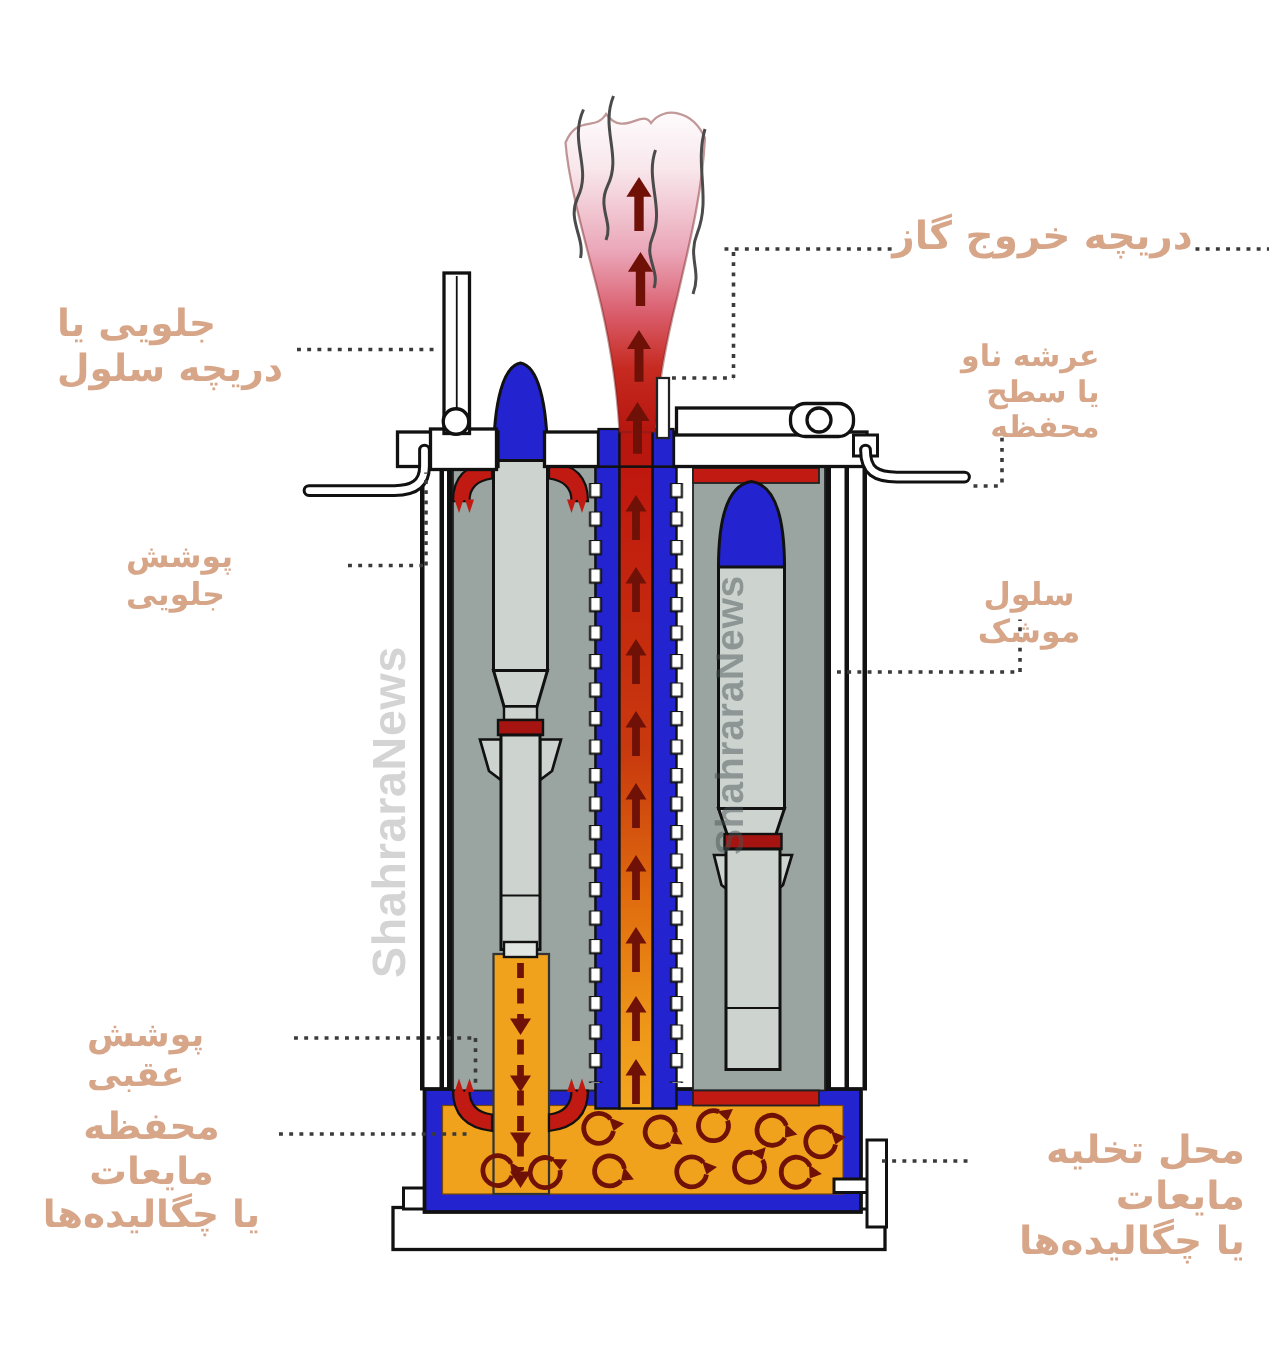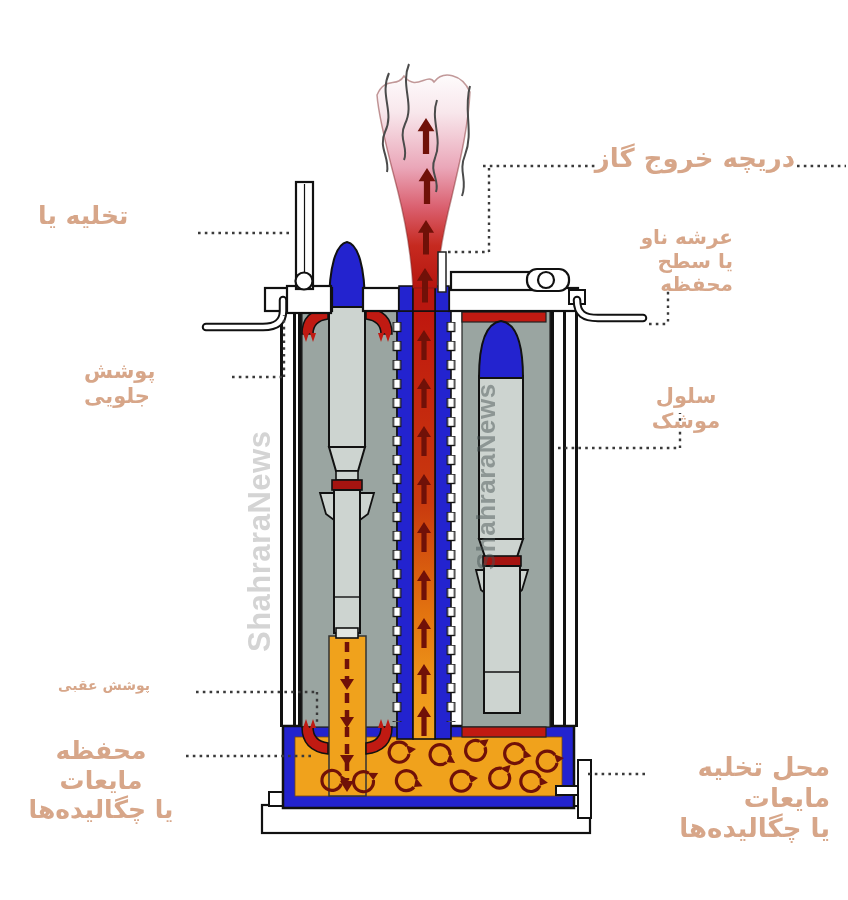--- a/index.html
+++ b/index.html
@@ -223,37 +223,38 @@
       <path d="M186,756 H315"></path>
       <path d="M588,774 H648"></path>
     </g>
   </svg>
 
   <div class="label" style="left:592px;top:143px;width:206px;font-size:26px;text-align:center" dir="rtl">
     <span class="ln">دریچه خروج گاز</span>
   </div>
 
   <div class="label" style="left:38px;top:201px;width:155px;font-size:25px;text-align:left" dir="rtl">
-    <span class="ln">تخلیه یا</span>
+    <span class="ln">جلویی یا</span>
+    <span class="ln">دریچه سلول</span>
   </div>
 
   <div class="label" style="left:585px;top:226px;width:148px;font-size:20px;" dir="rtl">
     <span class="ln">عرشه ناو</span>
     <span class="ln">یا سطح محفظه</span>
   </div>
 
   <div class="label" style="left:84px;top:359px;width:142px;font-size:21px;text-align:left" dir="rtl">
     <span class="ln">پوشش جلویی</span>
   </div>
 
   <div class="label" style="left:620px;top:384px;width:132px;font-size:21px;text-align:center" dir="rtl">
     <span class="ln">سلول موشک</span>
   </div>
 
-  <div class="label" style="left:58px;top:677px;width:130px;font-size:14px;text-align:left" dir="rtl">
+  <div class="label" style="left:58px;top:677px;width:130px;font-size:23px;text-align:left" dir="rtl">
     <span class="ln">پوشش عقبی</span>
   </div>
 
   <div class="label" style="left:20px;top:736px;width:162px;font-size:25px;text-align:center" dir="rtl">
     <span class="ln">محفظه مایعات</span>
     <span class="ln">یا چگالیده‌ها</span>
   </div>
 
   <div class="label" style="left:636px;top:752px;width:194px;font-size:26px;text-align:right" dir="rtl">
     <span class="ln">محل تخلیه مایعات</span>

